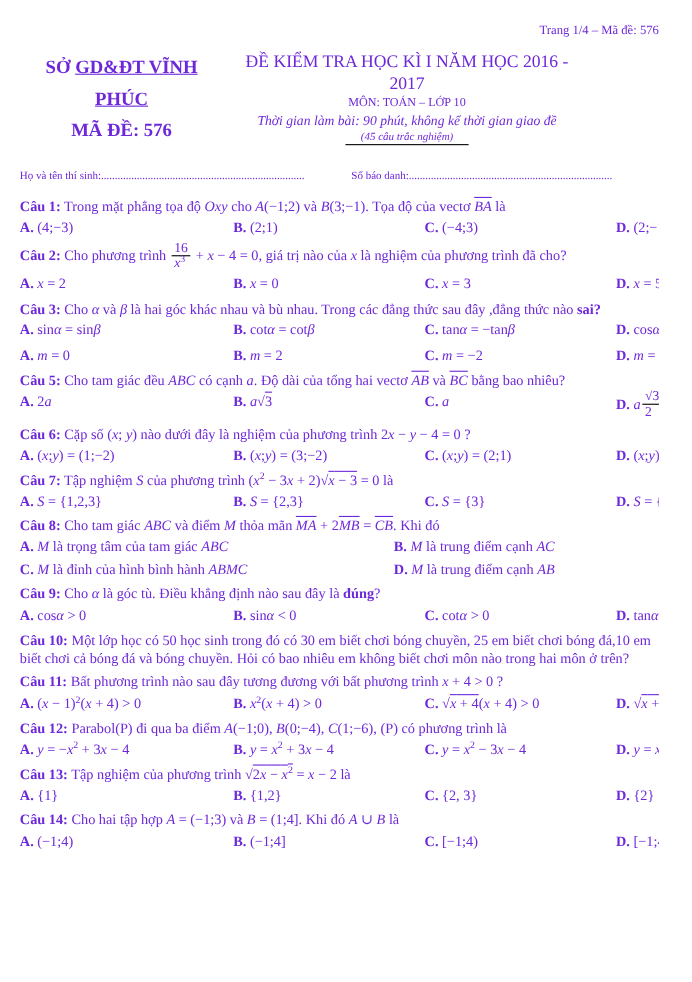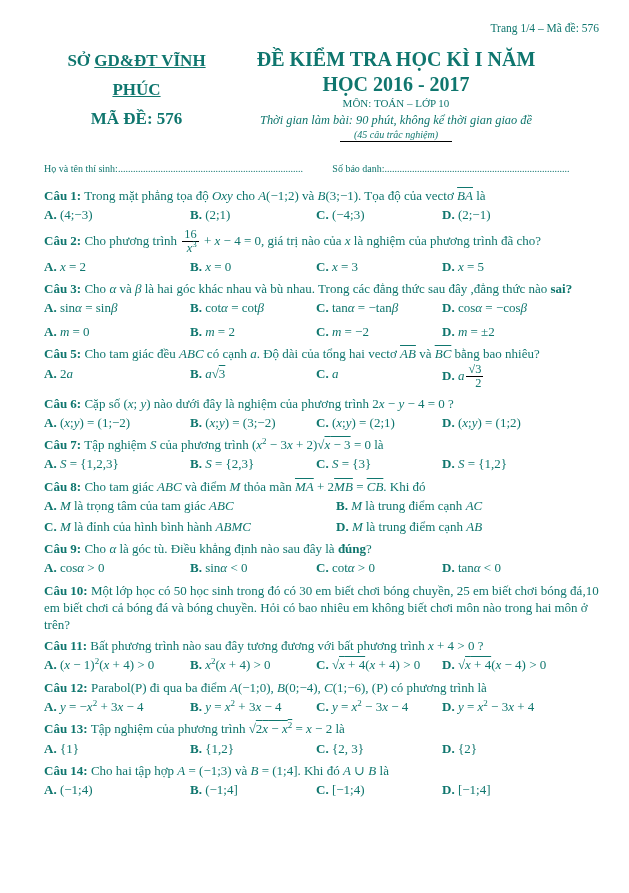--- a/index.html
+++ b/index.html
@@ -1,41 +1,41 @@
 <!DOCTYPE html>
 <html><head>
 <meta charset="utf-8">
 <style>
   html,body{margin:0;padding:0;background:#fff;}
-  .page{width:629px;height:893px;box-sizing:border-box;padding:22px 30px 0 44px;
-        font-family:"Liberation Serif","DejaVu Serif",serif;font-size:13px;color:#0f766e;overflow:hidden;}
+  .page{width:629px;height:893px;box-sizing:border-box;padding:22px 30px 0 18px;
+        font-family:"Liberation Serif","DejaVu Serif",serif;font-size:13px;color:#6d28d9;overflow:hidden;}
   .pageinfo{text-align:right;font-size:11.5px;}
   .hdr-row{display:flex;margin-top:13px;}
   .hdr-left{width:185px;text-align:center;font-weight:bold;font-size:17px;line-height:1.7;}
   .hdr-center{width:310px;text-align:center;margin-left:12px;}
-  .title{font-weight:bold;font-size:20px;line-height:1.25;}
+  .title{font-weight:normal;font-size:16px;line-height:1.25;}
   .subtitle{font-weight:normal;font-size:11px;line-height:1.25;}
   .note{font-style:italic;font-size:12.4px;margin-top:2px;line-height:1.25;}
   .note2{font-style:italic;font-size:10px;margin-top:1px;}
   .note2 span{display:inline-block;border-bottom:1px solid #000;padding:0 14px 1px;}
   .student{display:flex;margin-top:21px;white-space:nowrap;overflow:hidden;font-size:10px;}
   .dots{flex:1;overflow:hidden;}
   #qs{margin-top:13px;}
   .q{margin-bottom:4px;}
   .stem{line-height:1.32;}
-  .opts{display:grid;margin-top:1px;line-height:1.5;}
+  .opts{display:grid;margin-top:1px;line-height:1.5;gap:48px;}
   .c4{grid-template-columns:146px 126px 126px 1fr;}
   .c2{grid-template-columns:292px 1fr;}
   .opt{white-space:nowrap;overflow:hidden;}
   sup{font-size:9px;line-height:0;}
   ov{text-decoration:overline;}
   sq{white-space:nowrap;}
   sq::before{content:"\221A";}
   sq>rd{text-decoration:overline;}
-  fr{display:inline-flex;flex-direction:column;text-align:right;vertical-align:middle;
+  fr{display:inline-flex;flex-direction:column;text-align:left;vertical-align:middle;
      line-height:1.05;margin:0 2px;position:relative;top:-1px;font-size:0.95em;}
   fr>fn{display:block;border-bottom:1px solid #000;padding:0 2px 0;}
   fr>fd{display:block;padding:0 2px;}
 </style>
 </head>
 <body>
 
 <div class="page">
   <div class="pageinfo">Trang 1/4 – Mã đề: 576</div>
   <div class="hdr-row">

